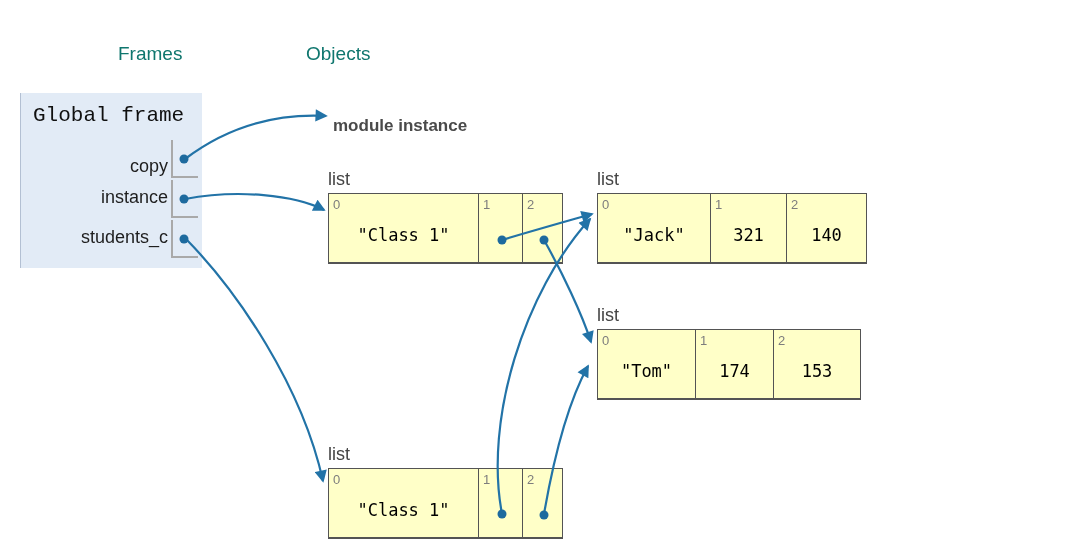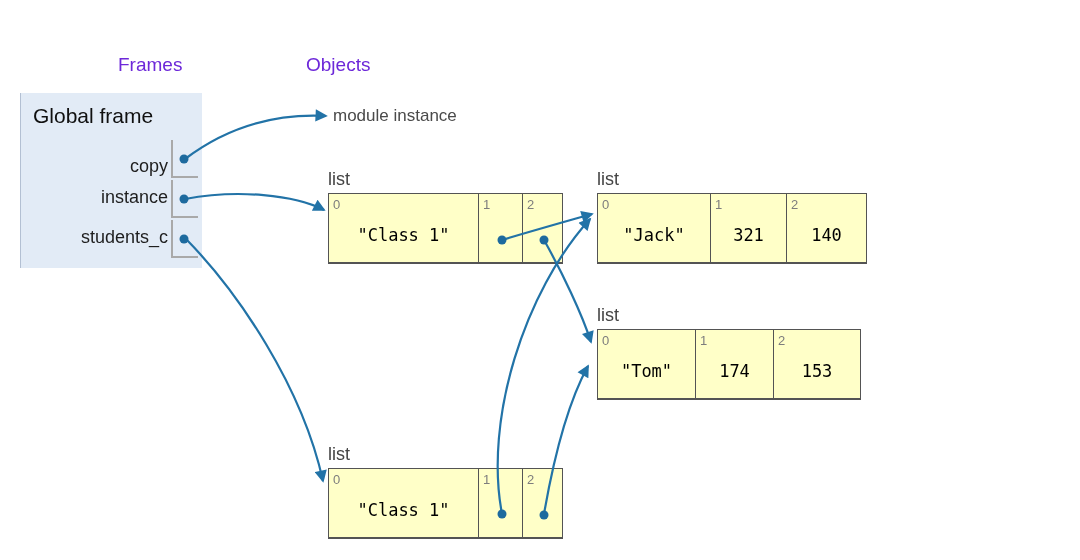--- a/index.html
+++ b/index.html
@@ -1,23 +1,23 @@
 <!DOCTYPE html>
 <html><head>
 <meta charset="utf-8">
 <style>
   html,body{margin:0;padding:0;}
   body{
     width:1080px;height:560px;background:#ffffff;position:relative;overflow:hidden;
     font-family:"Liberation Sans",sans-serif;
   }
   .abs{position:absolute;}
-  .hdr{font-size:19px;color:#6d28d9;margin-top:11px;}
+  .hdr{font-size:19px;color:#0f766e;}
   .frame-box{background:#e2ebf6;border-left:1px solid #b3c0d3;}
-  .frame-title{font-family:Liberation Sans, sans-serif;font-size:21px;color:#101010;white-space:nowrap;}
+  .frame-title{font-family:Liberation Mono, monospace;font-size:21px;color:#101010;white-space:nowrap;}
   .var-name{font-size:18px;color:#1e1e1e;text-align:right;white-space:nowrap;}
   .var-slot{border-left:2px solid #a9a9a9;border-bottom:2px solid #a9a9a9;}
   .muted-label{font-size:17px;color:#4a4a4a;white-space:nowrap;}
   .type-label{font-size:18px;color:#444444;margin-bottom:5px;line-height:18px;}
   .heap-row{display:flex;background:#ffffc8;border:1px solid #545454;border-bottom-width:2px;}
   .cell{position:relative;border-left:1px solid #545454;box-sizing:border-box;}
   .cell.first{border-left:none;}
   .idx{font-size:13px;color:#7d7d7d;line-height:15px;padding:3px 0 0 4px;}
   .val{font-family:"DejaVu Sans Mono",monospace;font-size:17px;color:#000000;text-align:center;margin-top:13px;white-space:nowrap;}
   svg.arrows{position:absolute;left:0;top:0;z-index:10;pointer-events:none;}
@@ -35,21 +35,21 @@
 
 <div class="abs var-name" style="left:30px;top:156px;width:138px;">copy</div>
 <div class="abs var-slot" style="left:171px;top:140px;width:25px;height:36px;"></div>
 
 <div class="abs var-name" style="left:30px;top:187px;width:138px;">instance</div>
 <div class="abs var-slot" style="left:171px;top:180px;width:25px;height:36px;"></div>
 
 <div class="abs var-name" style="left:30px;top:227px;width:138px;">students_c</div>
 <div class="abs var-slot" style="left:171px;top:220px;width:25px;height:36px;"></div>
 
-<div class="abs muted-label" style="left:333px;top:106px;">module instance</div>
+<div class="abs muted-label" style="left:333px;top:116px;font-weight:bold;">module instance</div>
 
 <div class="abs" style="left:328px;top:170px;">
   <div class="type-label">list</div>
   <div class="heap-row" style="height:68px;">
     <div class="cell first" style="width:149px;">
       <div class="idx">0</div>
       <div class="val">"Class 1"</div>
     </div>
     <div class="cell" style="width:44px;">
       <div class="idx">1</div>

